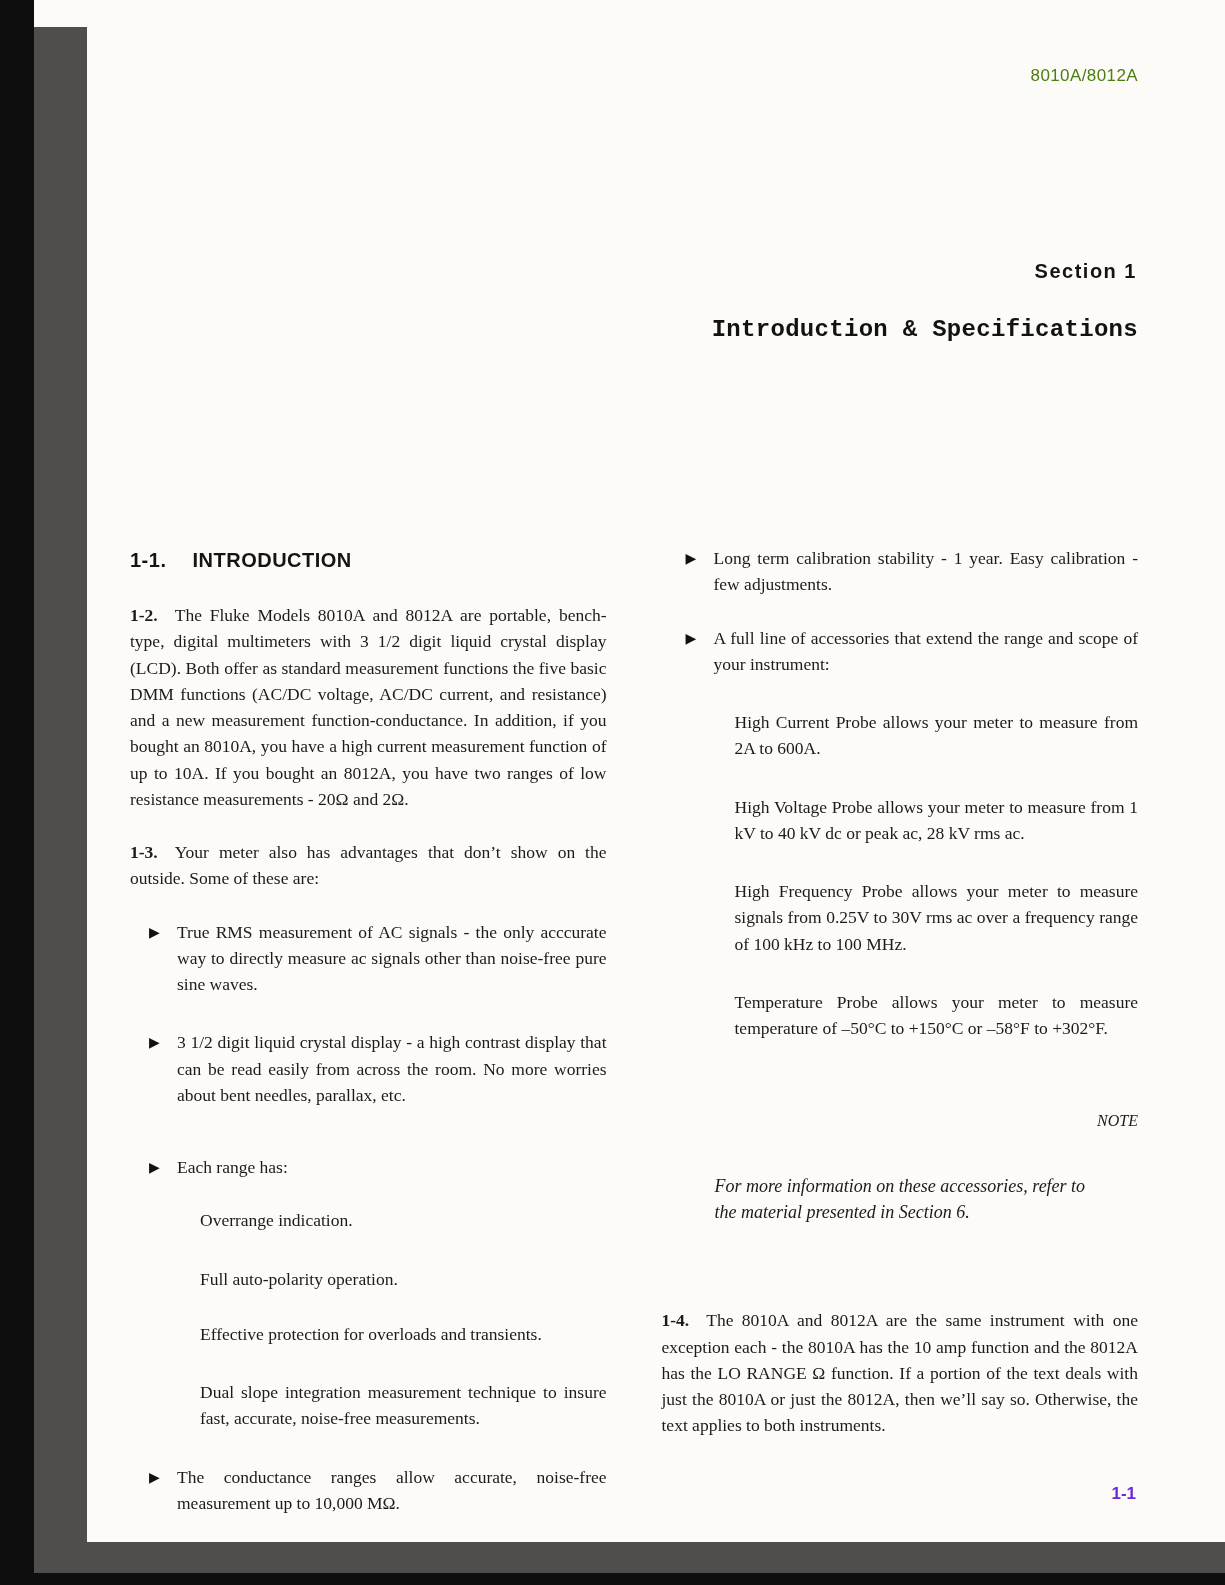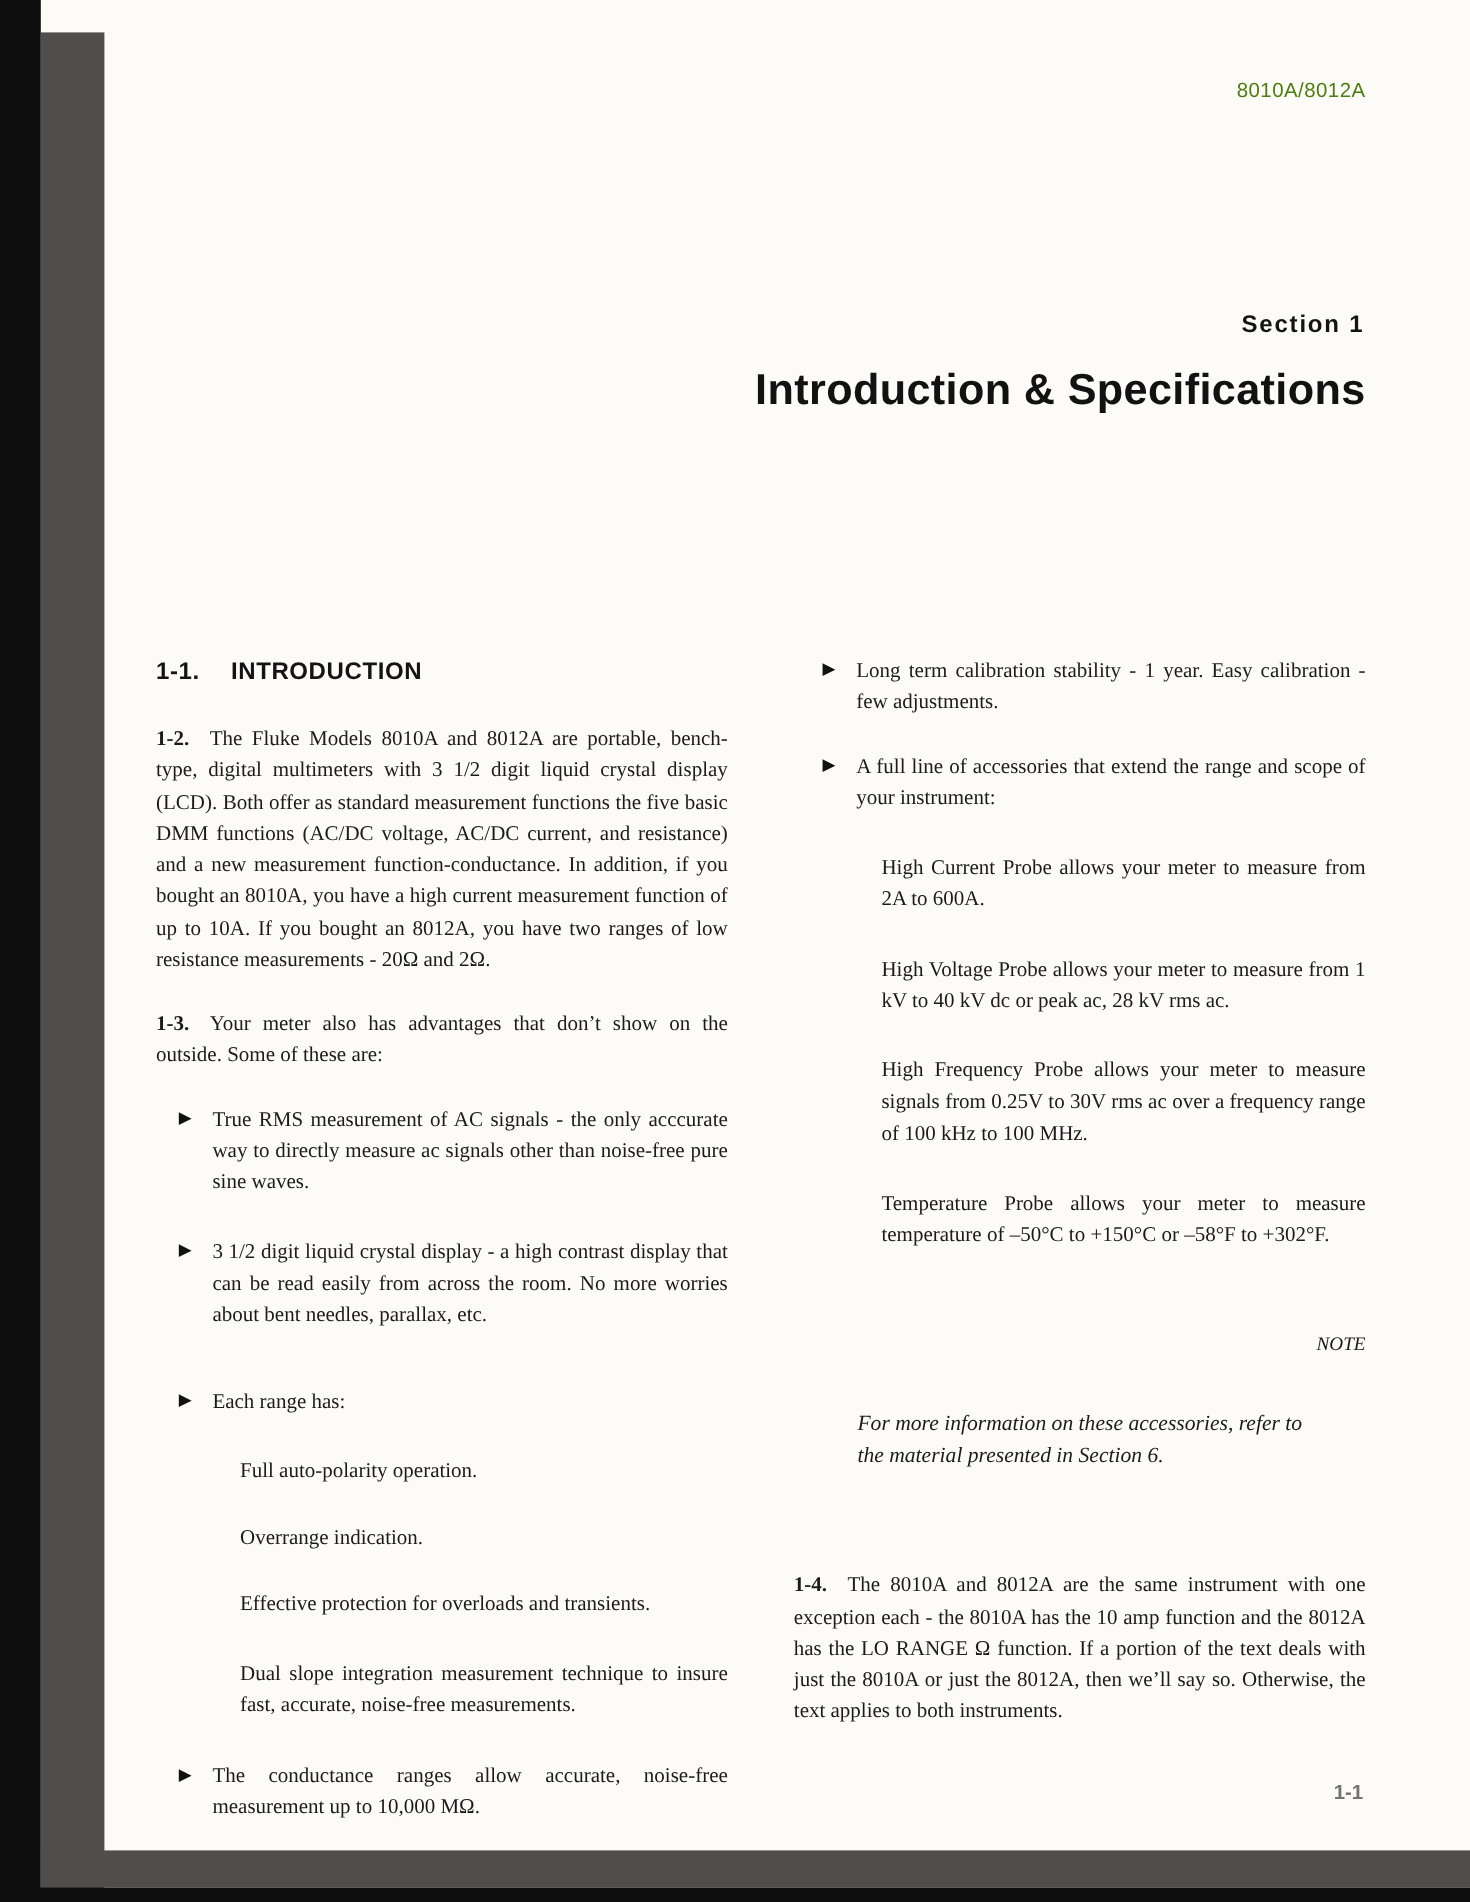--- a/index.html
+++ b/index.html
@@ -38,23 +38,23 @@
     position: absolute; top: 66px; right: 0;
     font-family: "Liberation Sans", sans-serif;
     font-size: 17px; letter-spacing: 0.4px; color: #4d7c0f;
   }
   .section-label {
     position: absolute; top: 260px; right: 1px;
     font-family: "Liberation Sans", sans-serif;
     font-weight: bold; font-size: 20px; letter-spacing: 1.5px; color: #141414;
   }
   .page-title {
-    position: absolute; top: 304px; right: 0;
-    font-family: Liberation Sans, sans-serif;
-    font-weight: bold; font-size: 36px; letter-spacing: 0.3px; color: #121212;
+    position: absolute; top: 316px; right: 0;
+    font-family: Liberation Mono, monospace;
+    font-weight: bold; font-size: 24px; letter-spacing: 0.3px; color: #121212;
   }
   .columns {
     position: absolute; top: 545px; left: 0; width: 100%;
     display: flex; gap: 55px;
   }
   .col { flex: 1 1 0; font-size: 17.5px; line-height: 1.5; }
 
   .intro-heading {
     font-family: "Liberation Sans", sans-serif;
     font-weight: bold; font-size: 20px; letter-spacing: 0.5px;
@@ -86,21 +86,21 @@
   }
   .note-body {
     font-style: italic; font-size: 18px;
     margin: 0 40px 0 53px; line-height: 1.45;
   }
   .para-after-note { margin-top: 82px; }
 
   .page-number {
     position: absolute; top: 1484px; right: 2px;
     font-family: "Liberation Sans", sans-serif;
-    font-size: 17px; font-weight: bold; color: #737373; text-align: right;
+    font-size: 17px; font-weight: bold; color: #6d28d9; text-align: right;
   }
 </style>
 </head>
 <body>
 
 <div class="page">
 
   <div class="edge-left-black"></div>
   <div class="edge-left-gray"></div>
   <div class="edge-bottom-gray"></div>
@@ -136,23 +136,23 @@
         <div class="bullet gap-md">
           <span class="tri">▶</span>
           <span class="btext">3 1/2 digit liquid crystal display - a high contrast display that can be read easily from across the room. No more worries about bent needles, parallax, etc.</span>
         </div>
 
         <div class="bullet gap-lg">
           <span class="tri">▶</span>
           <span class="btext">Each range has:</span>
         </div>
 
+        <p class="sub">Overrange indication.</p>
+
         <p class="sub gap-md">Full auto-polarity operation.</p>
-
-        <p class="sub">Overrange indication.</p>
 
         <p class="sub">Effective protection for overloads and transients.</p>
 
         <p class="sub gap-md">Dual slope integration measurement technique to insure fast, accurate, noise-free measurements.</p>
 
         <div class="bullet gap-md">
           <span class="tri">▶</span>
           <span class="btext">The conductance ranges allow accurate, noise-free measurement up to 10,000 MΩ.</span>
         </div>
 

